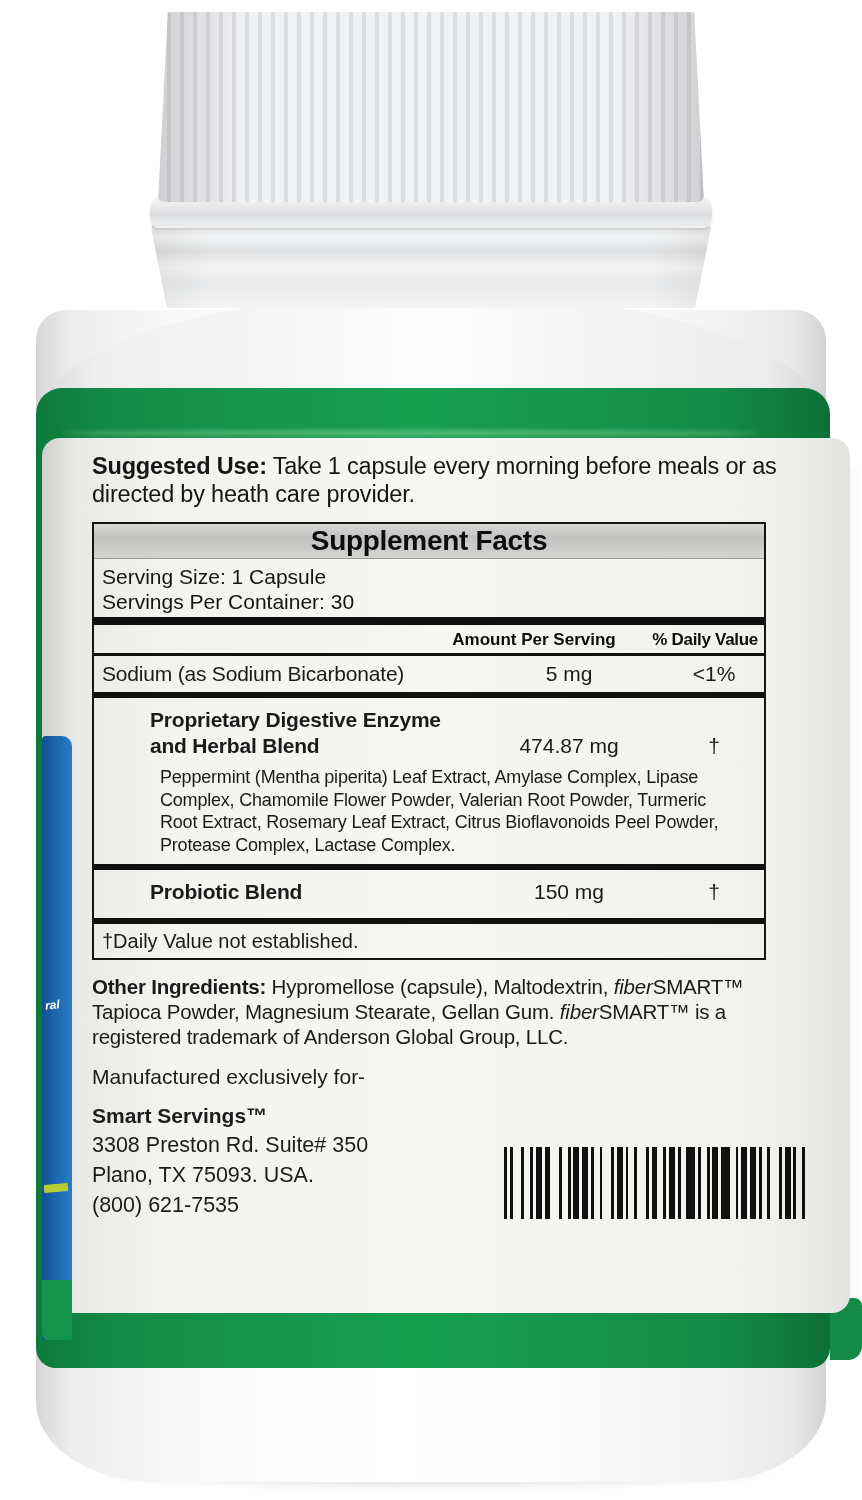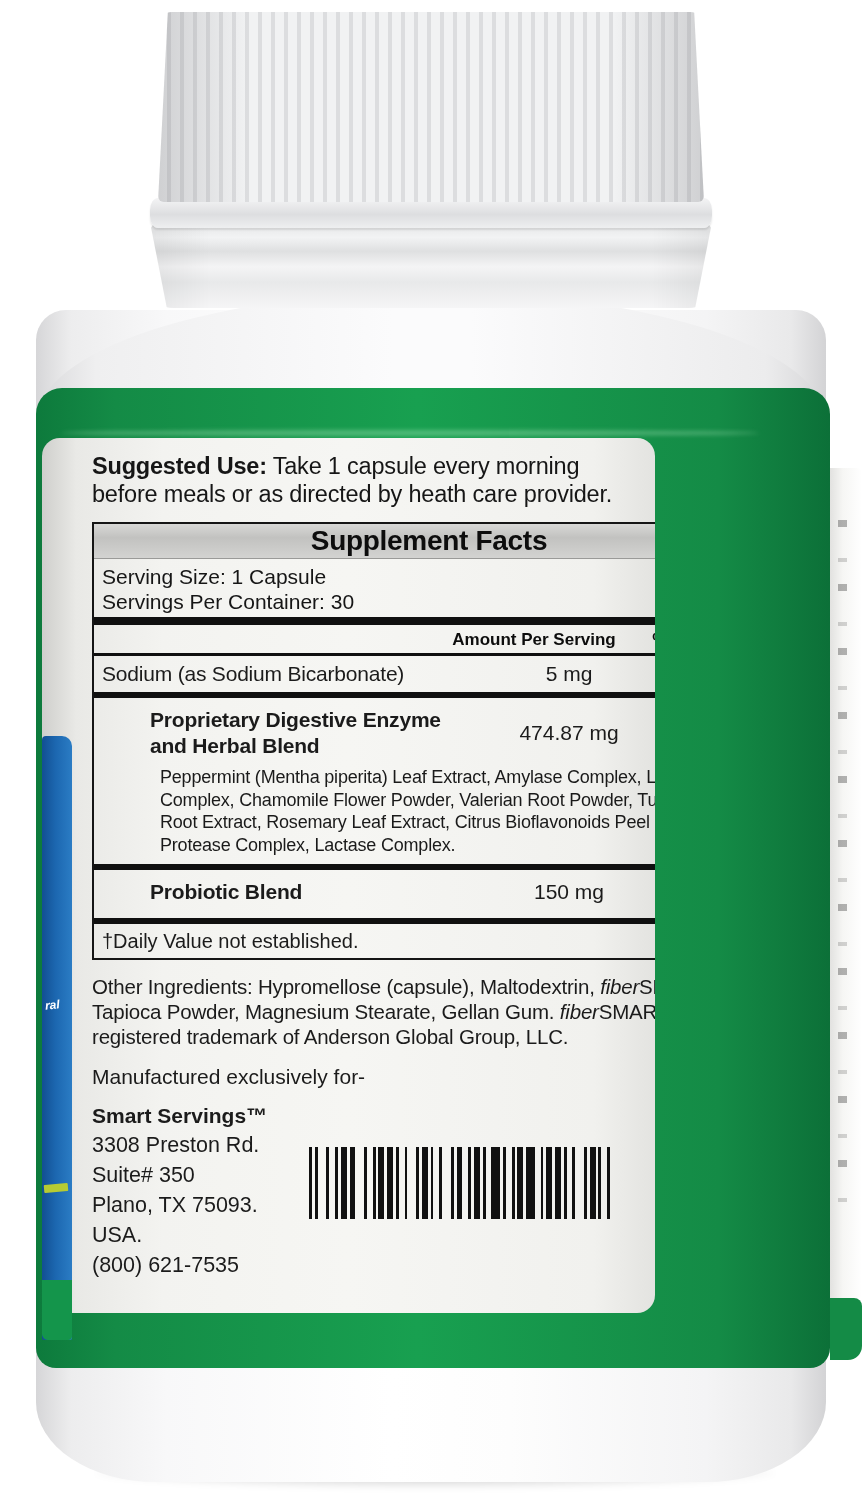--- a/index.html
+++ b/index.html
@@ -57,21 +57,21 @@
   .label{
     left:36px;top:388px;width:794px;height:980px;
     background:linear-gradient(90deg,#0d7a3c 0,var(--label_green,#148b46) 10%,#18a050 48%,var(--label_green,#148b46) 86%,#0c7038 100%);
     border-radius:26px 26px 20px 20px;
   }
   .label-sheen{
     left:60px;top:430px;width:700px;height:6px;border-radius:50%;
     background:rgba(190,240,200,.35);filter:blur(2px);
   }
   .label-panel{
-    left:42px;top:438px;width:613px;height:875px;
+    left:42px;top:438px;width:808px;height:875px;
     background:linear-gradient(90deg,#cfcfcc 0,#e9e9e6 34px,#f3f3f0 120px,#f6f6f3 50%,#f1f1ee 90%,#e3e3e0 100%);
     border-radius:18px;
     padding:10px 24px 0 50px;box-sizing:border-box;
     overflow:hidden;
   }
 
   
   .side-sliver{
     left:830px;top:468px;width:32px;height:832px;
     background:linear-gradient(90deg,#e2e2e0,#f6f6f4 40%,#ffffff);
@@ -123,35 +123,35 @@
   .serving{padding:5px 8px 3px 8px;font-size:21px;line-height:25px;color:#161616;}
   .bar{height:8px;background:#101010;}
   .bar-sm{height:6px;background:#101010;}
   .hdr-row{
     display:flex;justify-content:flex-end;align-items:center;
     font-weight:bold;font-size:17px;line-height:25px;
     padding:2px 6px 1px 8px;border-bottom:3px solid #101010;color:#0d0d0d;
   }
   .hdr-row .h-amount{width:212px;text-align:center;}
   .hdr-row .h-dv{width:118px;text-align:right;letter-spacing:-0.3px;}
-  .frow{display:flex;align-items:center;font-size:21px;line-height:26px;}
+  .frow{display:flex;align-items:flex-end;font-size:21px;line-height:26px;}
   .frow .f-name{flex:1;padding:5px 0 5px 8px;letter-spacing:-0.2px;}
   .frow .f-amount{width:190px;text-align:center;padding:5px 0;}
   .frow .f-dv{width:100px;text-align:center;padding:5px 0;}
   .blend{padding:4px 0 8px 0;margin-left:48px;}
   .blend .f-name{font-weight:bold;max-width:430px;}
   .details{
     font-size:18px;line-height:22.5px;letter-spacing:-0.2px;
     padding:2px 18px 0 18px;color:#1a1a1a;
   }
   .details.it{font-style:italic;line-height:23.5px;}
   .footnote{font-size:20px;line-height:24px;padding:5px 8px;}
 
   .other-ing{font-size:20.5px;line-height:25px;margin-top:14px;width:660px;letter-spacing:-0.2px;}
-  .other-ing b{font-weight:normal;}
+  .other-ing b{font-weight:bold;}
   .mfd{font-size:21px;line-height:25px;margin-top:15px;}
 
   .mfr-flex{display:flex;margin-top:12px;}
   .mfr-left{flex:1;}
   .mfr-name{font-weight:bold;font-size:21px;line-height:29px;}
   .mfr-line{font-size:21.5px;line-height:30px;}
   .mfr-right{width:322px;margin-top:46px;}
   .barcode{
     width:310px;height:72px;background:transparent;
     display:flex;align-items:stretch;

